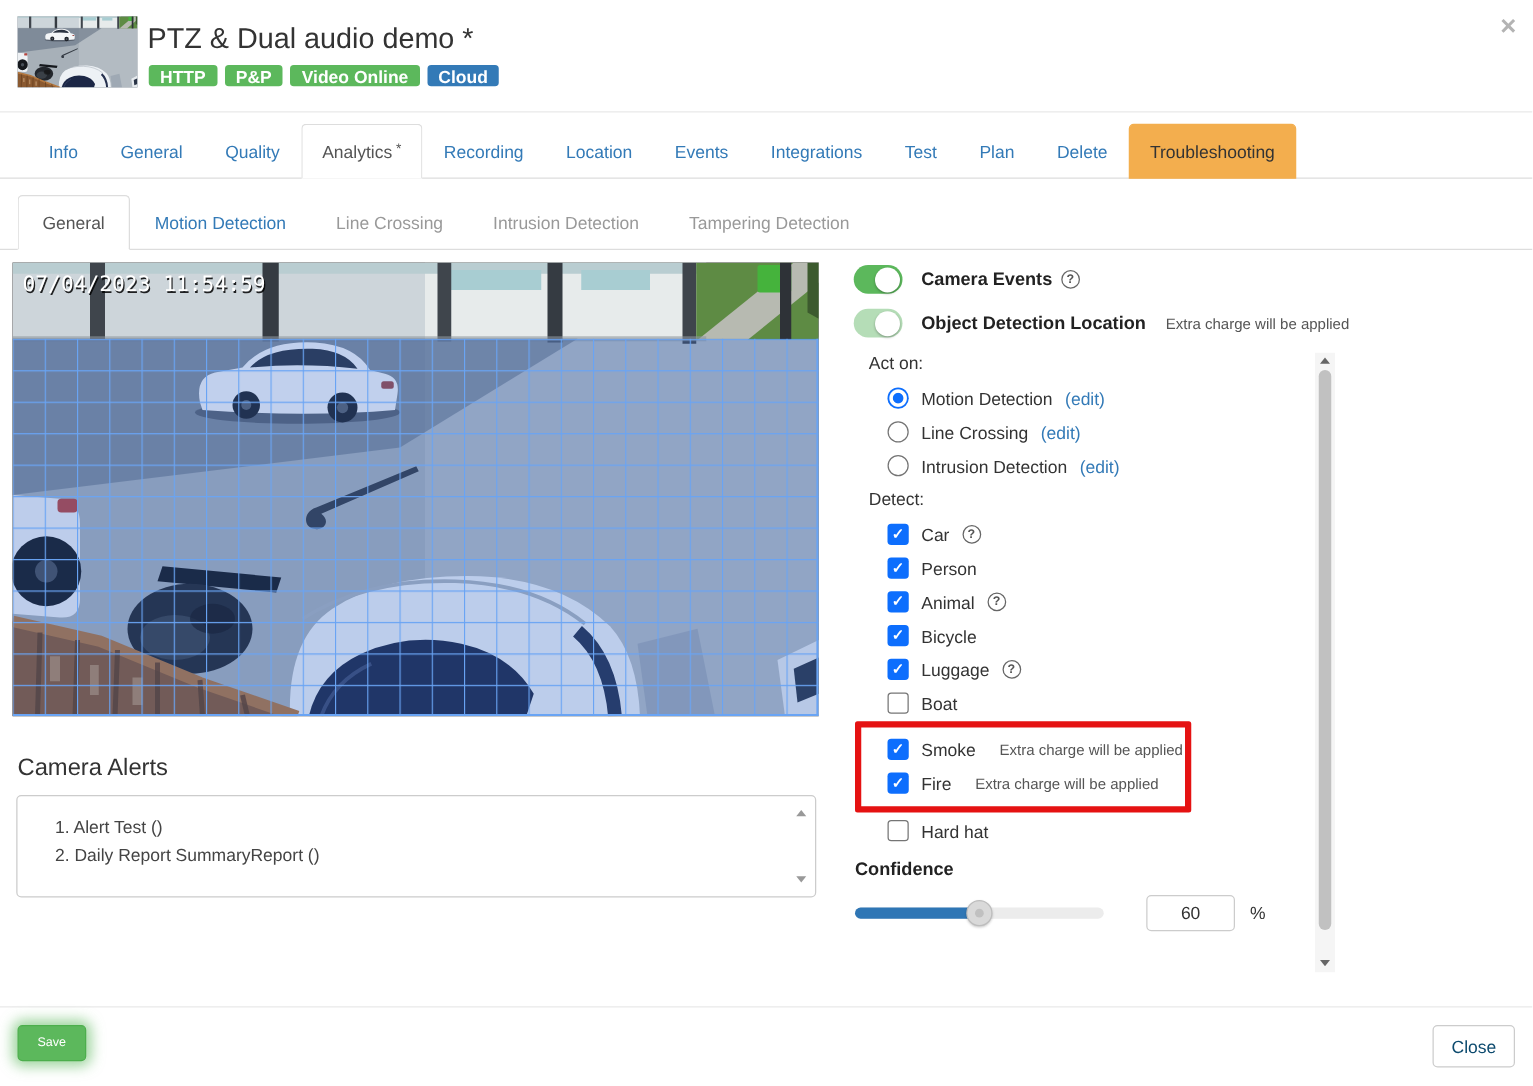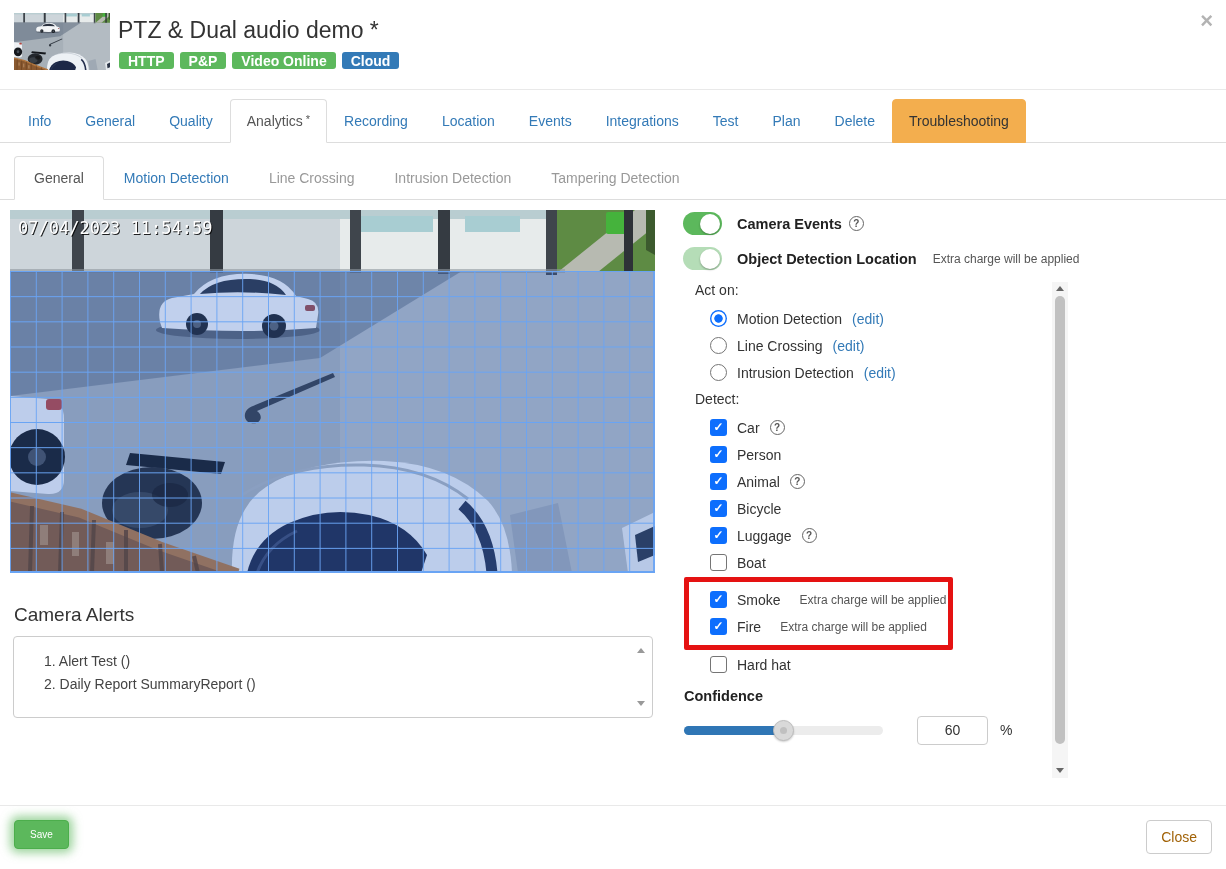--- a/index.html
+++ b/index.html
@@ -11,21 +11,21 @@
   
   .header{position:absolute;left:0;top:0;width:1226px;height:89px;border-bottom:1px solid #e9e9e9;background:#fff;}
   .thumb{position:absolute;left:14px;top:13px;width:96px;height:57px;overflow:hidden;background:#9aa4ac;}
   .title{position:absolute;left:118px;top:17px;font-size:23px;color:#333;white-space:nowrap;}
   .badges{position:absolute;left:119px;top:52px;display:flex;gap:6px;}
   .badge{display:inline-block;padding:3px 9px 2px;border-radius:3px;color:#fff;font-size:14px;font-weight:bold;line-height:12px;}
   .badge.green{background:#5cb85c;}
   .badge.blue{background:#337ab7;}
   .close-x{position:absolute;right:13px;top:10px;font-size:22px;color:#b3b3b3;cursor:pointer;line-height:1;font-weight:bold;}
   
-  .tabs{position:absolute;left:0;top:99px;width:1226px;height:44px;border-bottom:1px solid #ddd;box-sizing:border-box;display:flex;align-items:stretch;padding-left:11px;}
+  .tabs{position:absolute;left:0;top:99px;width:1226px;height:44px;border-bottom:1px solid #ddd;box-sizing:border-box;display:flex;align-items:stretch;padding-left:22px;}
   .tab{display:flex;align-items:center;padding:0 16px;font-size:14px;color:#337ab7;cursor:pointer;border:1px solid transparent;border-radius:4px 4px 0 0;margin-bottom:-1px;background:transparent;white-space:nowrap;}
   .tab.active{color:#555;background:#fff;border-color:#ddd #ddd #fff;}
   .tab.warning{background:#f3ae4e;color:#333;border-color:#f3ae4e;}
   .tab sup{font-size:11px;margin-left:3px;position:relative;top:-2px;}
   
   .subtabs{position:absolute;left:0;top:156px;width:1226px;height:44px;border-bottom:1px solid #ddd;box-sizing:border-box;display:flex;align-items:stretch;padding-left:14px;}
   .subtab{display:flex;align-items:center;padding:0 19px;font-size:14px;color:#999;cursor:pointer;border:1px solid transparent;border-radius:4px 4px 0 0;margin-bottom:-1px;white-space:nowrap;}
   .subtab.active{color:#555;background:#fff;border-color:#ddd #ddd #fff;}
   .subtab.link{color:#337ab7;}
   
@@ -75,21 +75,21 @@
   .conf-unit{margin-left:12px;font-size:14px;color:#333;}
   
   .vscroll{position:absolute;left:369px;top:0;width:16px;height:496px;background:#f5f5f5;}
   .vthumb{position:absolute;left:3px;top:14px;width:10px;height:448px;background:#c1c1c1;border-radius:5px;}
   .tri{position:absolute;left:4px;width:0;height:0;border-left:4px solid transparent;border-right:4px solid transparent;}
   .tri.up{top:4px;border-bottom:5px solid #666;}
   .tri.down{bottom:5px;border-top:5px solid #666;}
   
   .footer{position:absolute;left:0;top:805px;width:1226px;height:64px;border-top:1px solid #e9e9e9;background:#fff;}
   .save-btn{position:absolute;left:14px;top:14px;padding:8px 15px;background:#5cb85c;color:#fff;border:1px solid #4cae4c;border-radius:4px;font-size:10px;cursor:pointer;box-shadow:0 0 10px 4px rgba(92,184,92,.6);font-family:"Liberation Sans",sans-serif;}
-  .close-btn{position:absolute;right:14px;top:14px;padding:8px 14px;background:#fff;color:#a16207;border:1px solid #ccc;border-radius:4px;font-size:14px;cursor:pointer;font-family:"Liberation Sans",sans-serif;}
+  .close-btn{position:absolute;right:14px;top:14px;padding:8px 14px;background:#fff;color:#0c4a6e;border:1px solid #ccc;border-radius:4px;font-size:14px;cursor:pointer;font-family:"Liberation Sans",sans-serif;}
   .hidden-defs{position:absolute;width:0;height:0;overflow:hidden;}
 </style>
 </head>
 <body>
 
 <svg class="hidden-defs" aria-hidden="true">
   <defs>
     <pattern id="gridpat" patternUnits="userSpaceOnUse" x="0" y="61" width="25.8" height="25.17">
       <path d="M0,0 H25.8 M0,0 V25.17" fill="none" stroke="#69a4f4" stroke-width="1.8"></path>
     </pattern>

